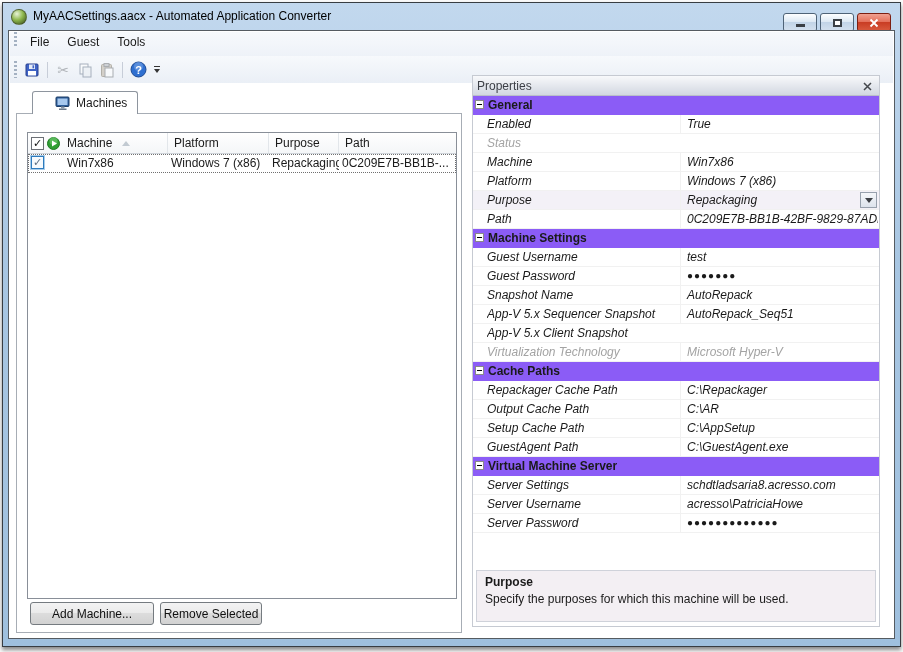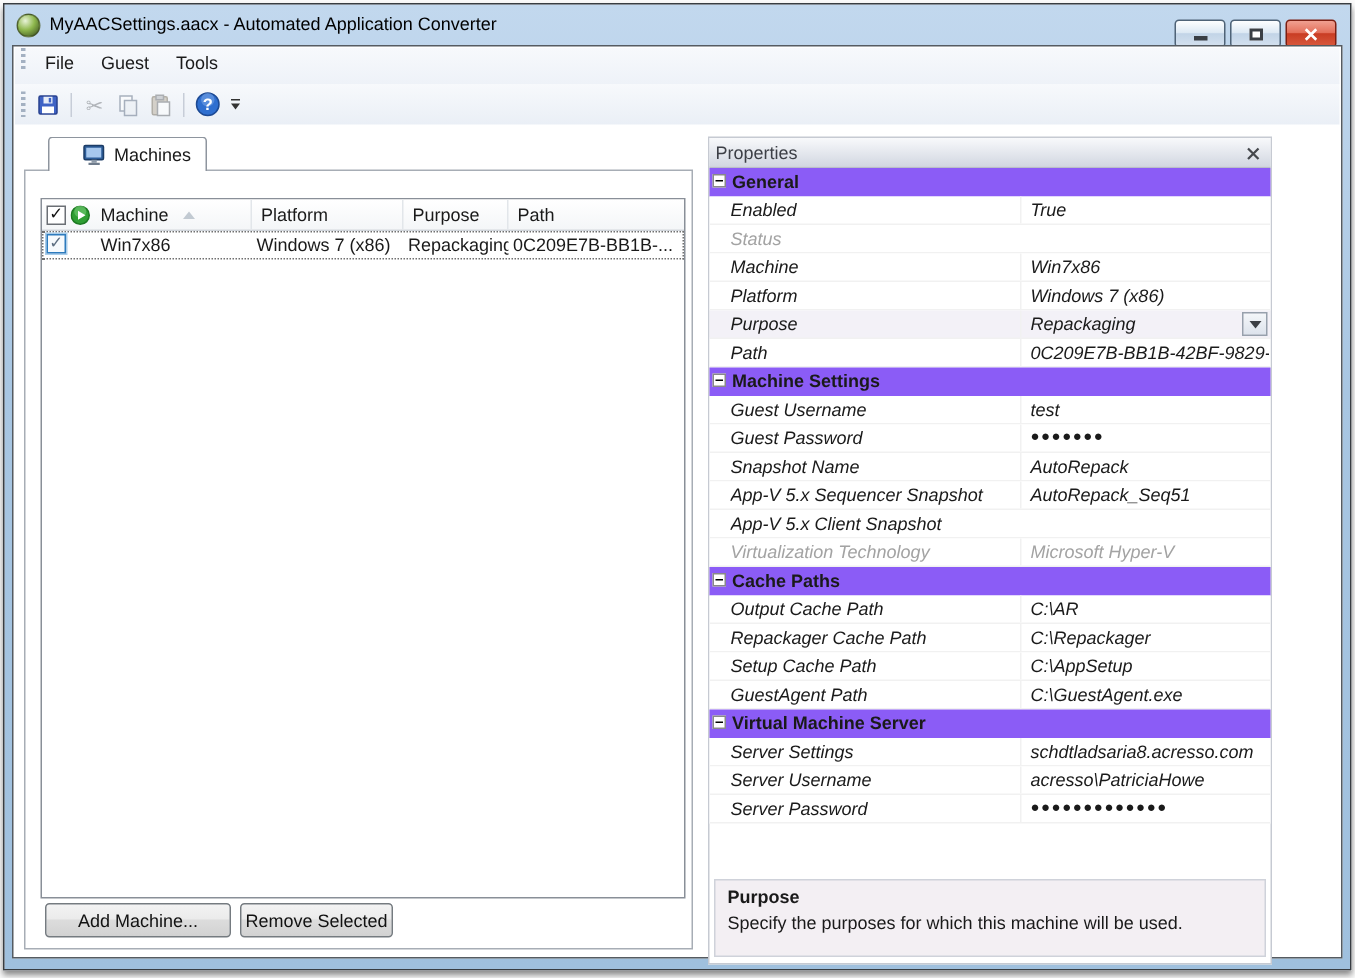--- a/index.html
+++ b/index.html
@@ -61,21 +61,21 @@
   .cb { width:13px; height:13px; background:#fff; border:1px solid #6b6f75; font-size:11px;
         line-height:11px; text-align:center; color:#111; }
   .cb.focused { border:1px solid #2d7bbd; box-shadow:0 0 0 1px #a9cdea; color:#5d6f82; background:#f6fafd; }
   .sort-asc { width:0; height:0; border-left:4px solid transparent; border-right:4px solid transparent;
               border-bottom:5px solid #c2cad2; margin-left:10px; }
   .btn { position:absolute; height:23px; border:1px solid #757b80; border-radius:3px;
          background:linear-gradient(#f3f3f3,#ebebeb 45%,#dcdcdc 50%,#d2d2d2);
          display:flex; align-items:center; justify-content:center; color:#111; }
 
   
-  .props { position:absolute; left:463px; top:60px; width:376px; height:552px;
+  .props { position:absolute; left:463px; top:44px; width:408px; height:552px;
            border:1px solid #c6cad2; background:#fff;padding-left:48px; }
   .props-header { position:absolute; left:0; top:0; right:0; height:20px;
                   background:linear-gradient(#f8f9fb,#d2d7e1); border-bottom:1px solid #b9bec9;
                   display:flex; align-items:center; color:#3c3f46; padding-left:4px; }
   .props-close { position:absolute; right:4px; top:3px; width:15px; height:15px;
                  display:flex; align-items:center; justify-content:center; }
   .pgrid { position:absolute; left:0; top:20px; right:0; }
   .psec { height:19px; line-height:19px; background:#8b5cf6; font-weight:bold; position:relative; padding-left:15px; }
   .collapse { position:absolute; left:2px; top:4px; width:9px; height:9px; background:#fff; border:1px solid #898989; }
   .collapse::after { content:""; position:absolute; left:1px; right:1px; top:3px; height:1px; background:#000; }
@@ -288,26 +288,26 @@
         <div class="prow disabled">
           <span class="plabel">Virtualization Technology</span>
           <span class="pvalue">Microsoft Hyper-V</span>
         </div>
 
         <div class="psec">
           <span class="collapse"></span>
           <span>Cache Paths</span>
         </div>
         <div class="prow">
+          <span class="plabel">Repackager Cache Path</span>
+          <span class="pvalue">C:\Repackager</span>
+        </div>
+        <div class="prow">
           <span class="plabel">Output Cache Path</span>
           <span class="pvalue">C:\AR</span>
-        </div>
-        <div class="prow">
-          <span class="plabel">Repackager Cache Path</span>
-          <span class="pvalue">C:\Repackager</span>
         </div>
         <div class="prow">
           <span class="plabel">Setup Cache Path</span>
           <span class="pvalue">C:\AppSetup</span>
         </div>
         <div class="prow">
           <span class="plabel">GuestAgent Path</span>
           <span class="pvalue">C:\GuestAgent.exe</span>
         </div>
 

